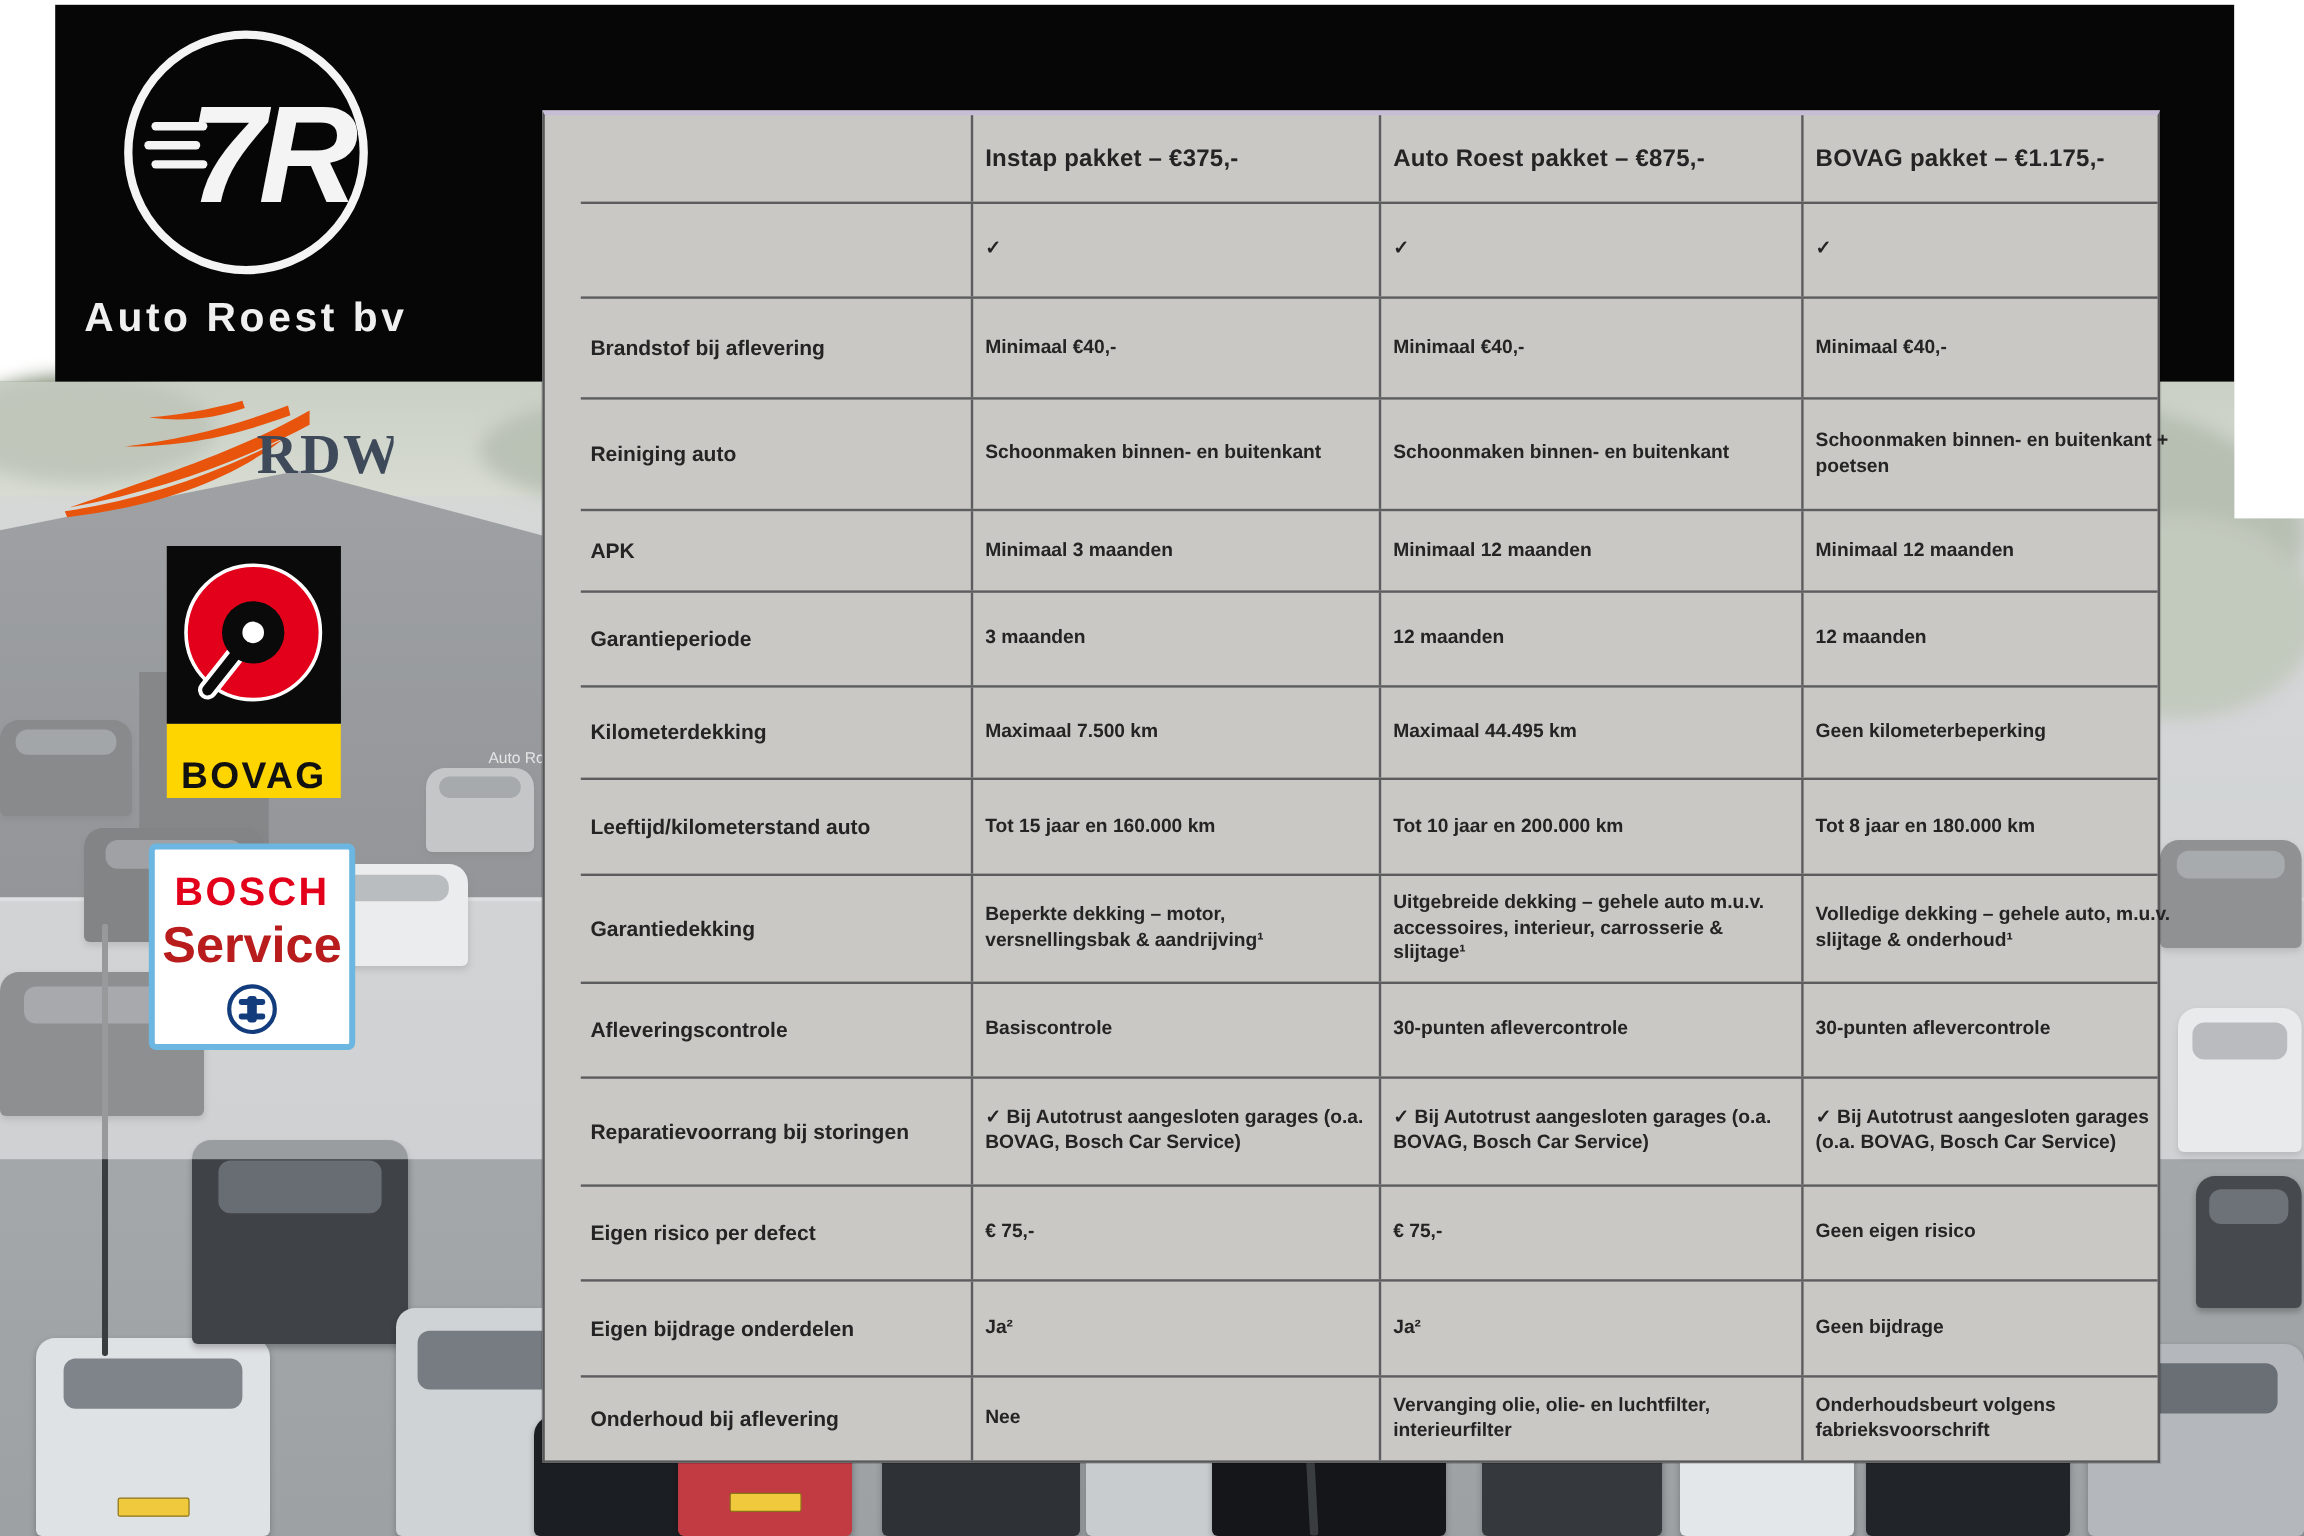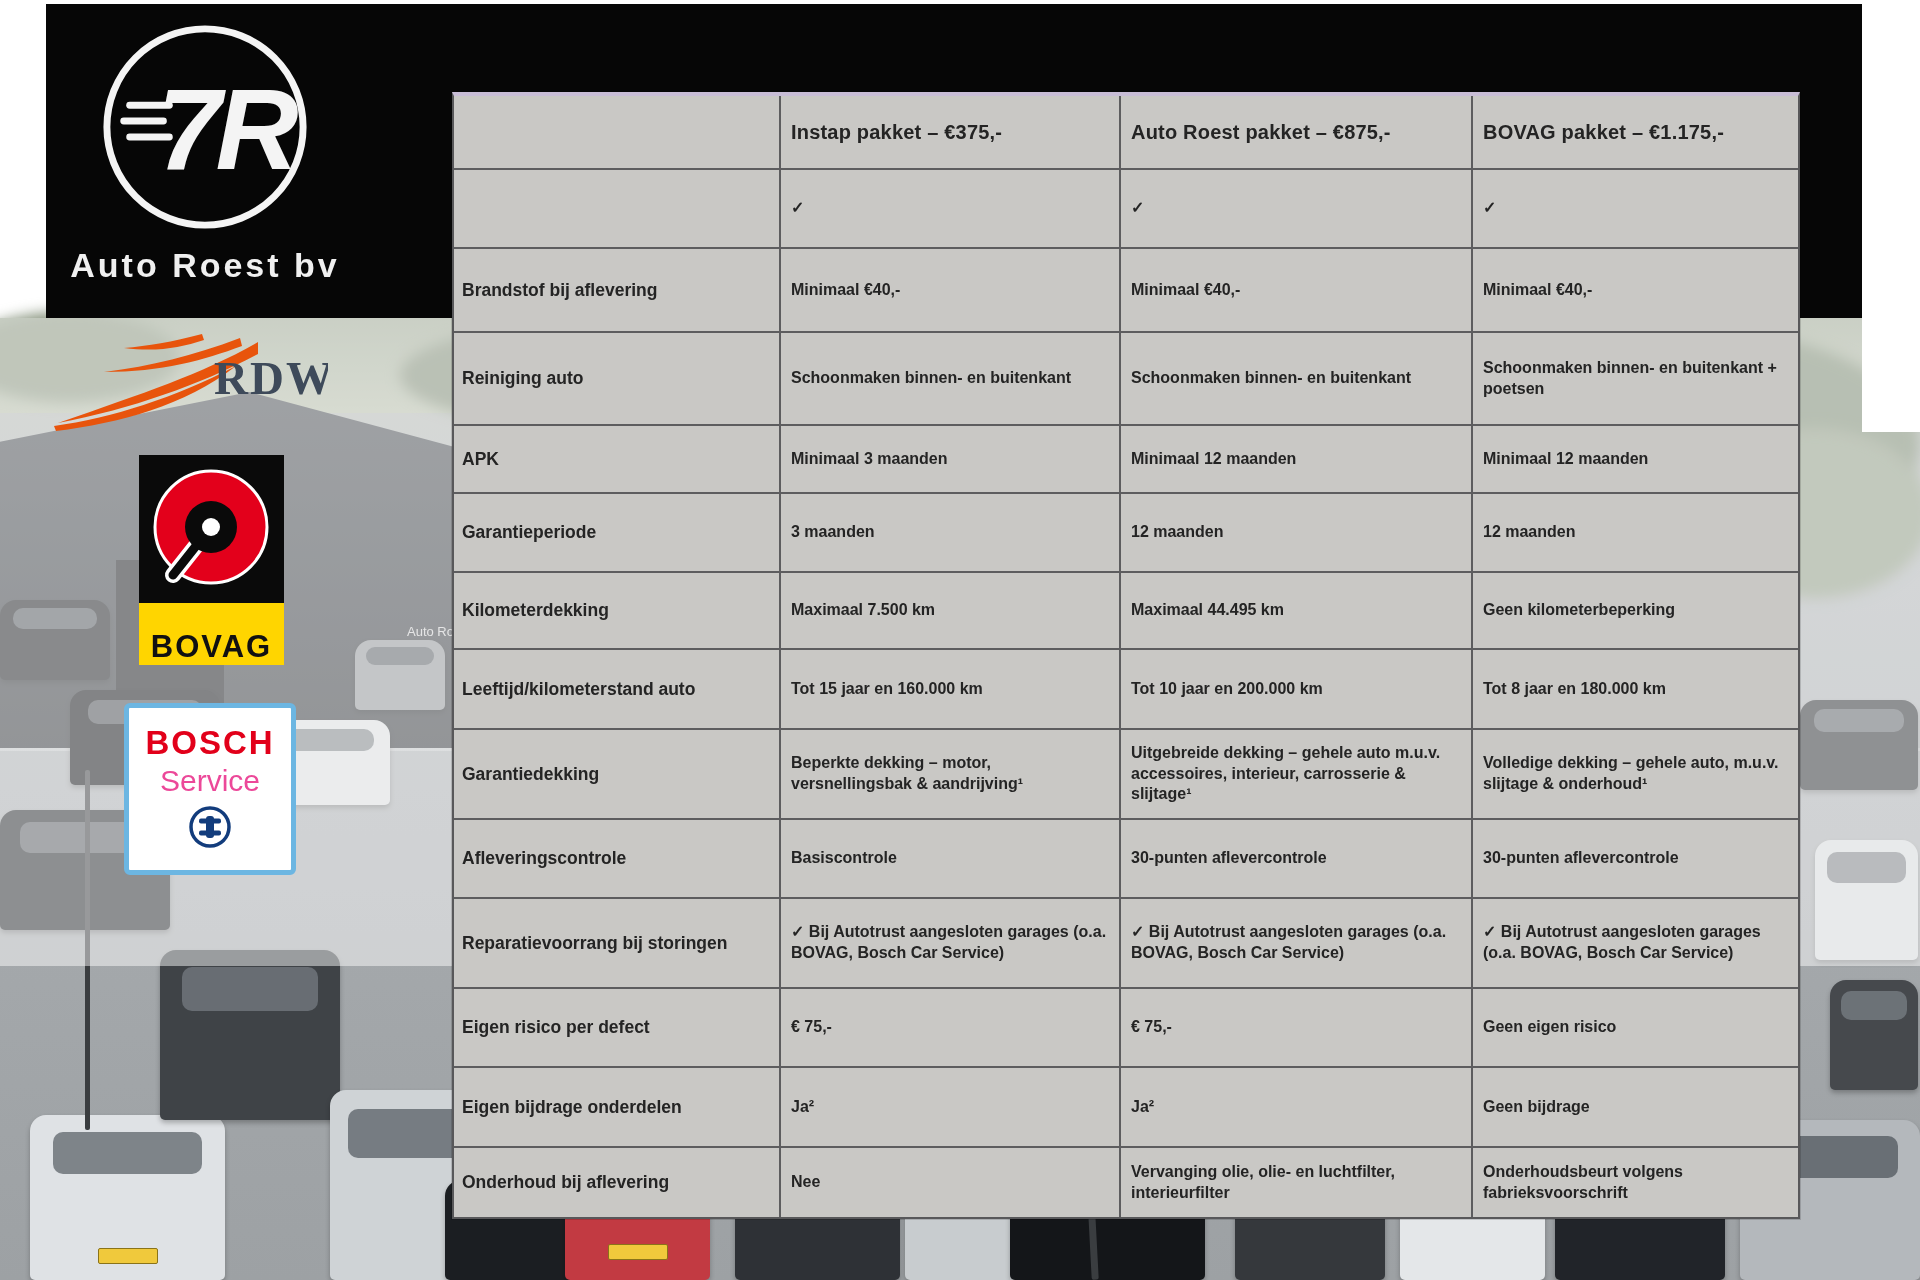--- a/index.html
+++ b/index.html
@@ -37,26 +37,26 @@
   .brand .name{margin-top:10px;font-size:34px;font-weight:bold;letter-spacing:3px;color:#f0f0f0;}
   
   .rdw{position:absolute;left:50px;top:328px;width:278px;height:108px;}
   .bovag{position:absolute;left:139px;top:455px;width:145px;height:210px;}
   .bovag .disc{position:relative;width:145px;height:148px;background:#0a0a0a;}
   .bovag .band{width:145px;height:62px;background:#ffd500;display:flex;align-items:flex-end;justify-content:center;}
   .bovag .band span{font-size:31px;font-weight:800;letter-spacing:2px;color:#111;}
   .bosch{position:absolute;left:124px;top:703px;width:172px;height:172px;background:#fff;
     border:5px solid #6cb6e2;border-radius:6px;box-sizing:border-box;text-align:center;}
   .bosch .l1{margin-top:16px;font-size:33px;font-weight:bold;letter-spacing:2px;color:#e2001a;}
-  .bosch .l2{margin-top:2px;font-size:30px;font-weight:normal;color:#ec4899;}
+  .bosch .l2{margin-top:2px;font-size:42px;font-weight:bold;color:#b91c1c;}
   .bosch svg{margin-top:6px;}
   
   .tbl{position:absolute;left:452px;top:92px;width:1348px;
     background:#c9c8c5;border:2px solid #58585a;border-top:4px solid #c8bdd6;box-sizing:border-box;
-    box-shadow:0 0 0 1px rgba(0,0,0,.15);}
+    box-shadow:0 0 0 1px rgba(0,0,0,.15);padding-left:30px;}
   .t-row{display:grid;grid-template-columns:325px 340px 352px 325px;border-bottom:2px solid #5d5d5f;}
   .t-row:last-child{border-bottom:none;}
   .t-cell{border-left:2px solid #5d5d5f;display:flex;align-items:center;
     padding:6px 12px 6px 10px;box-sizing:border-box;
     color:#242424;font-weight:bold;font-size:16px;line-height:1.3;}
   .t-cell:first-child{border-left:none;}
   .label-col{font-size:17.5px;padding-left:8px;}
   .t-header .t-cell{font-size:20px;letter-spacing:.2px;}
 </style>
 </head>

